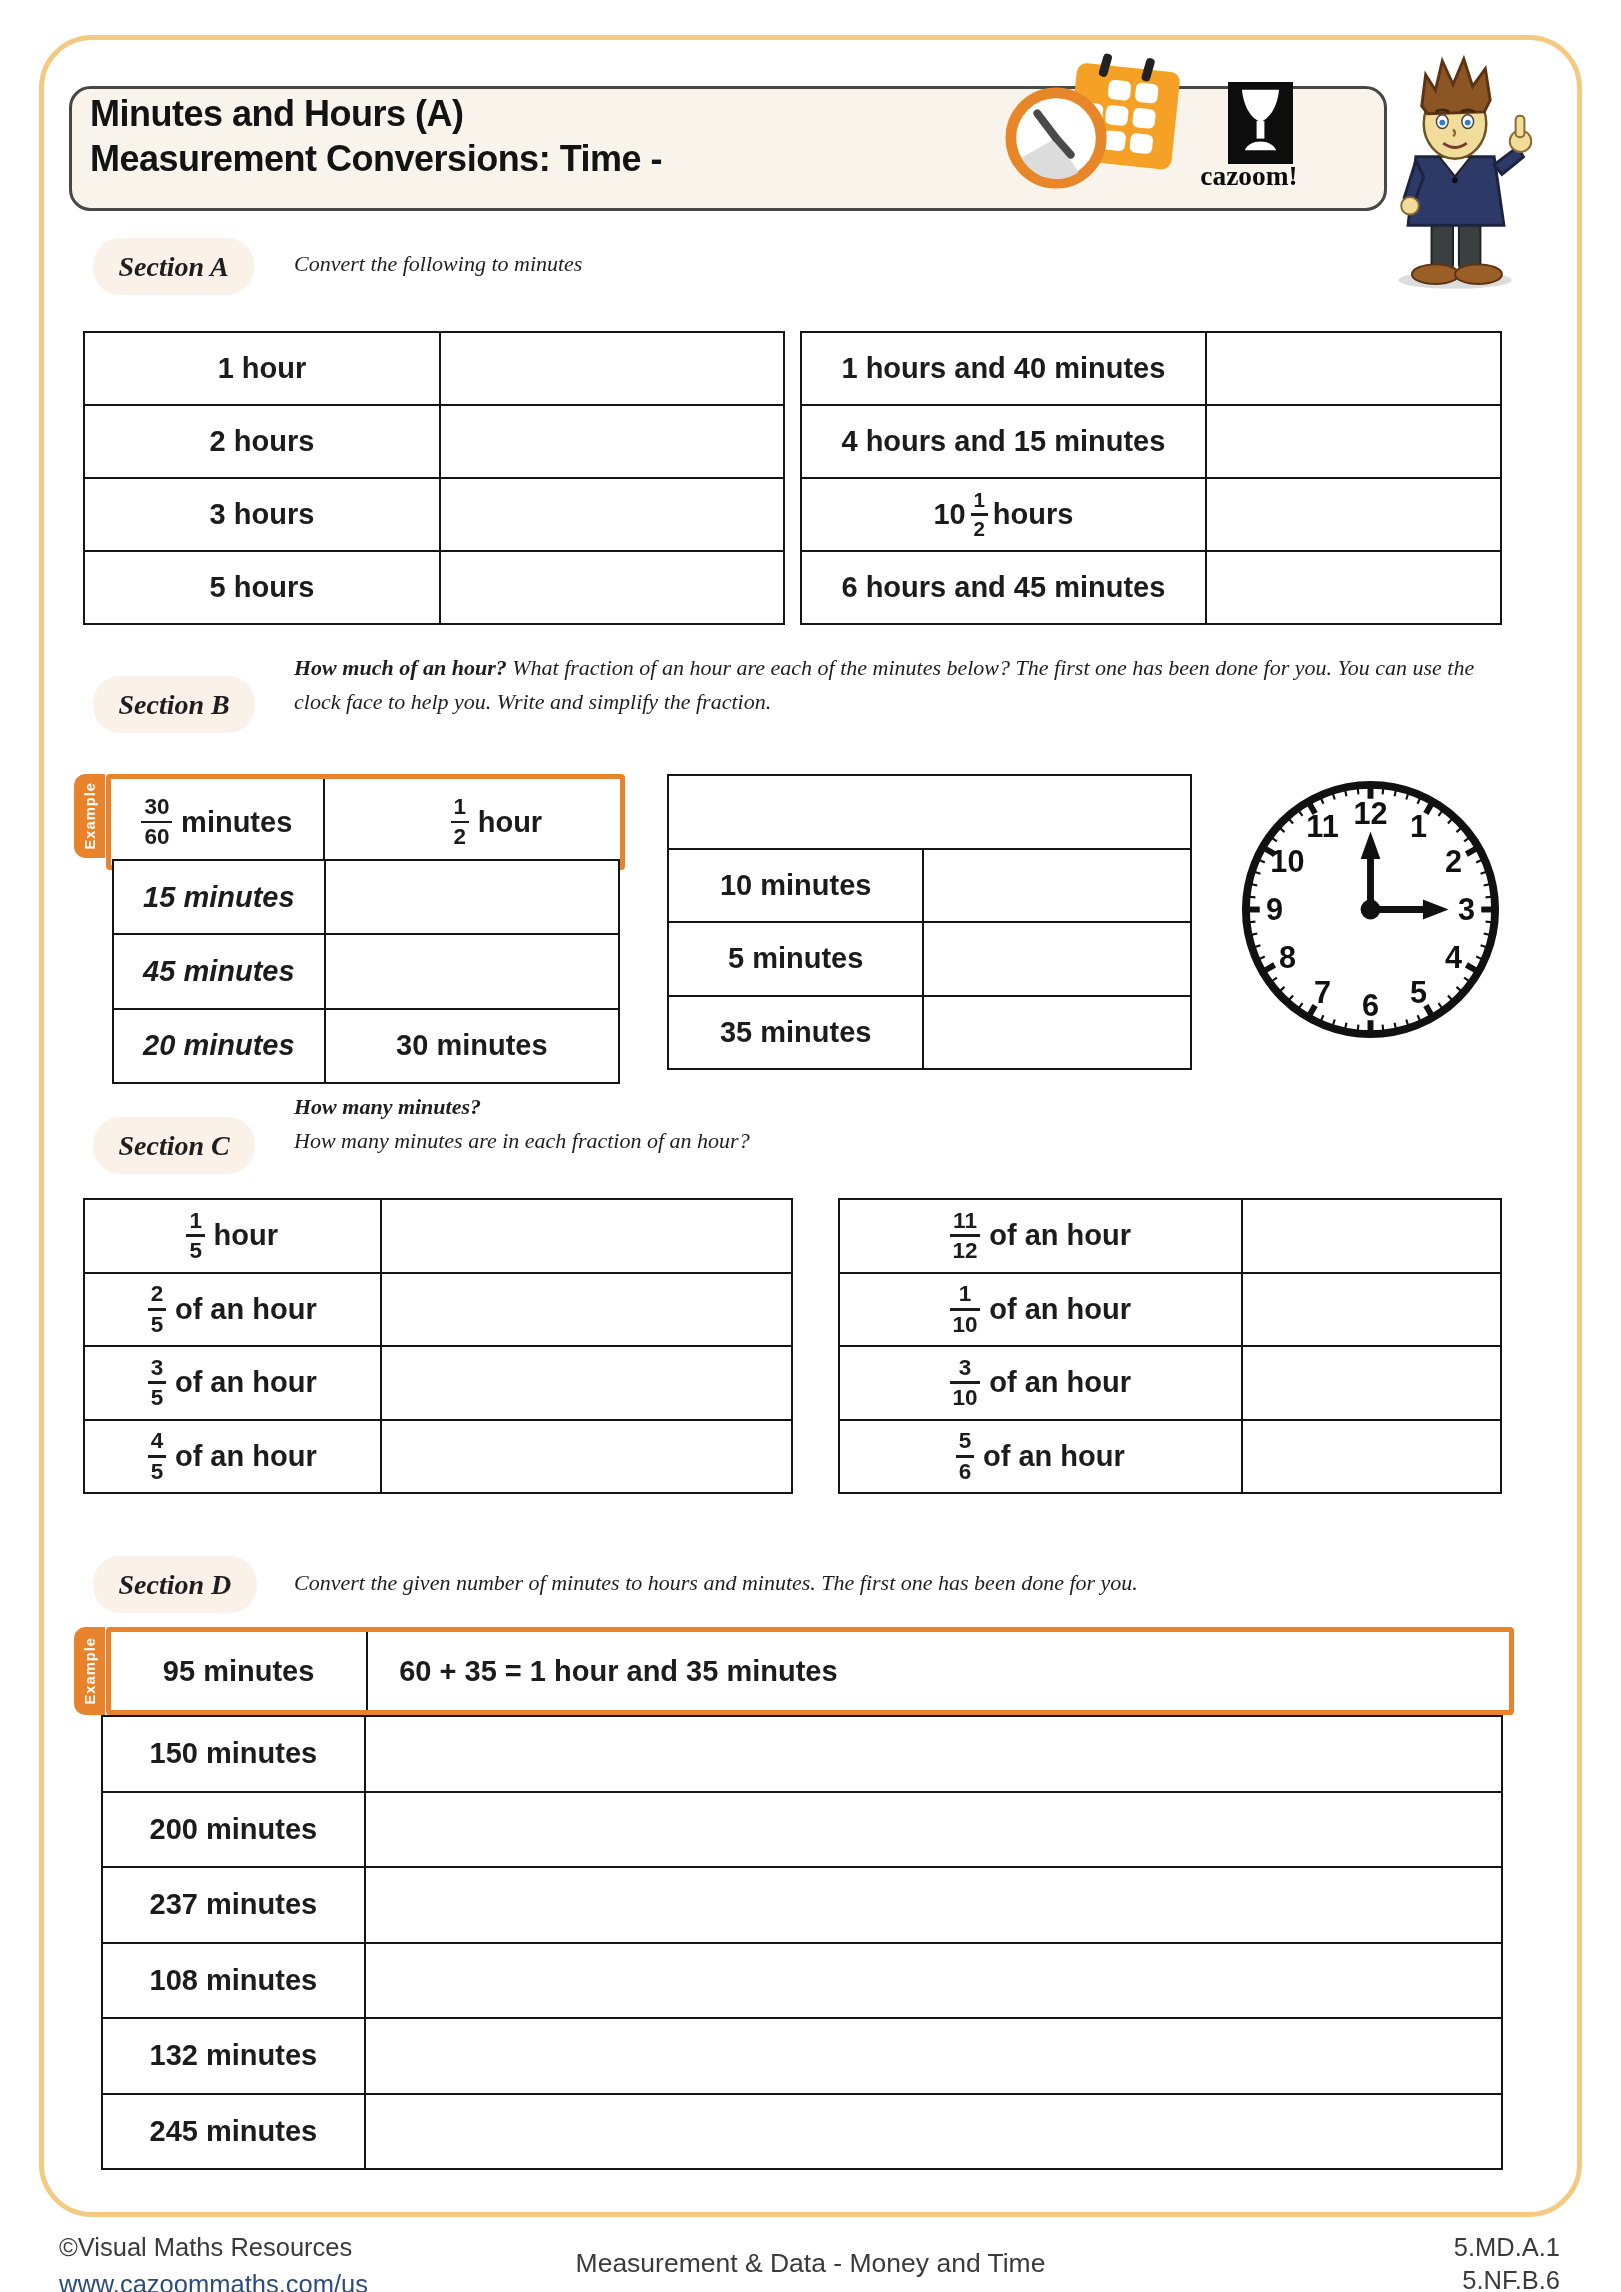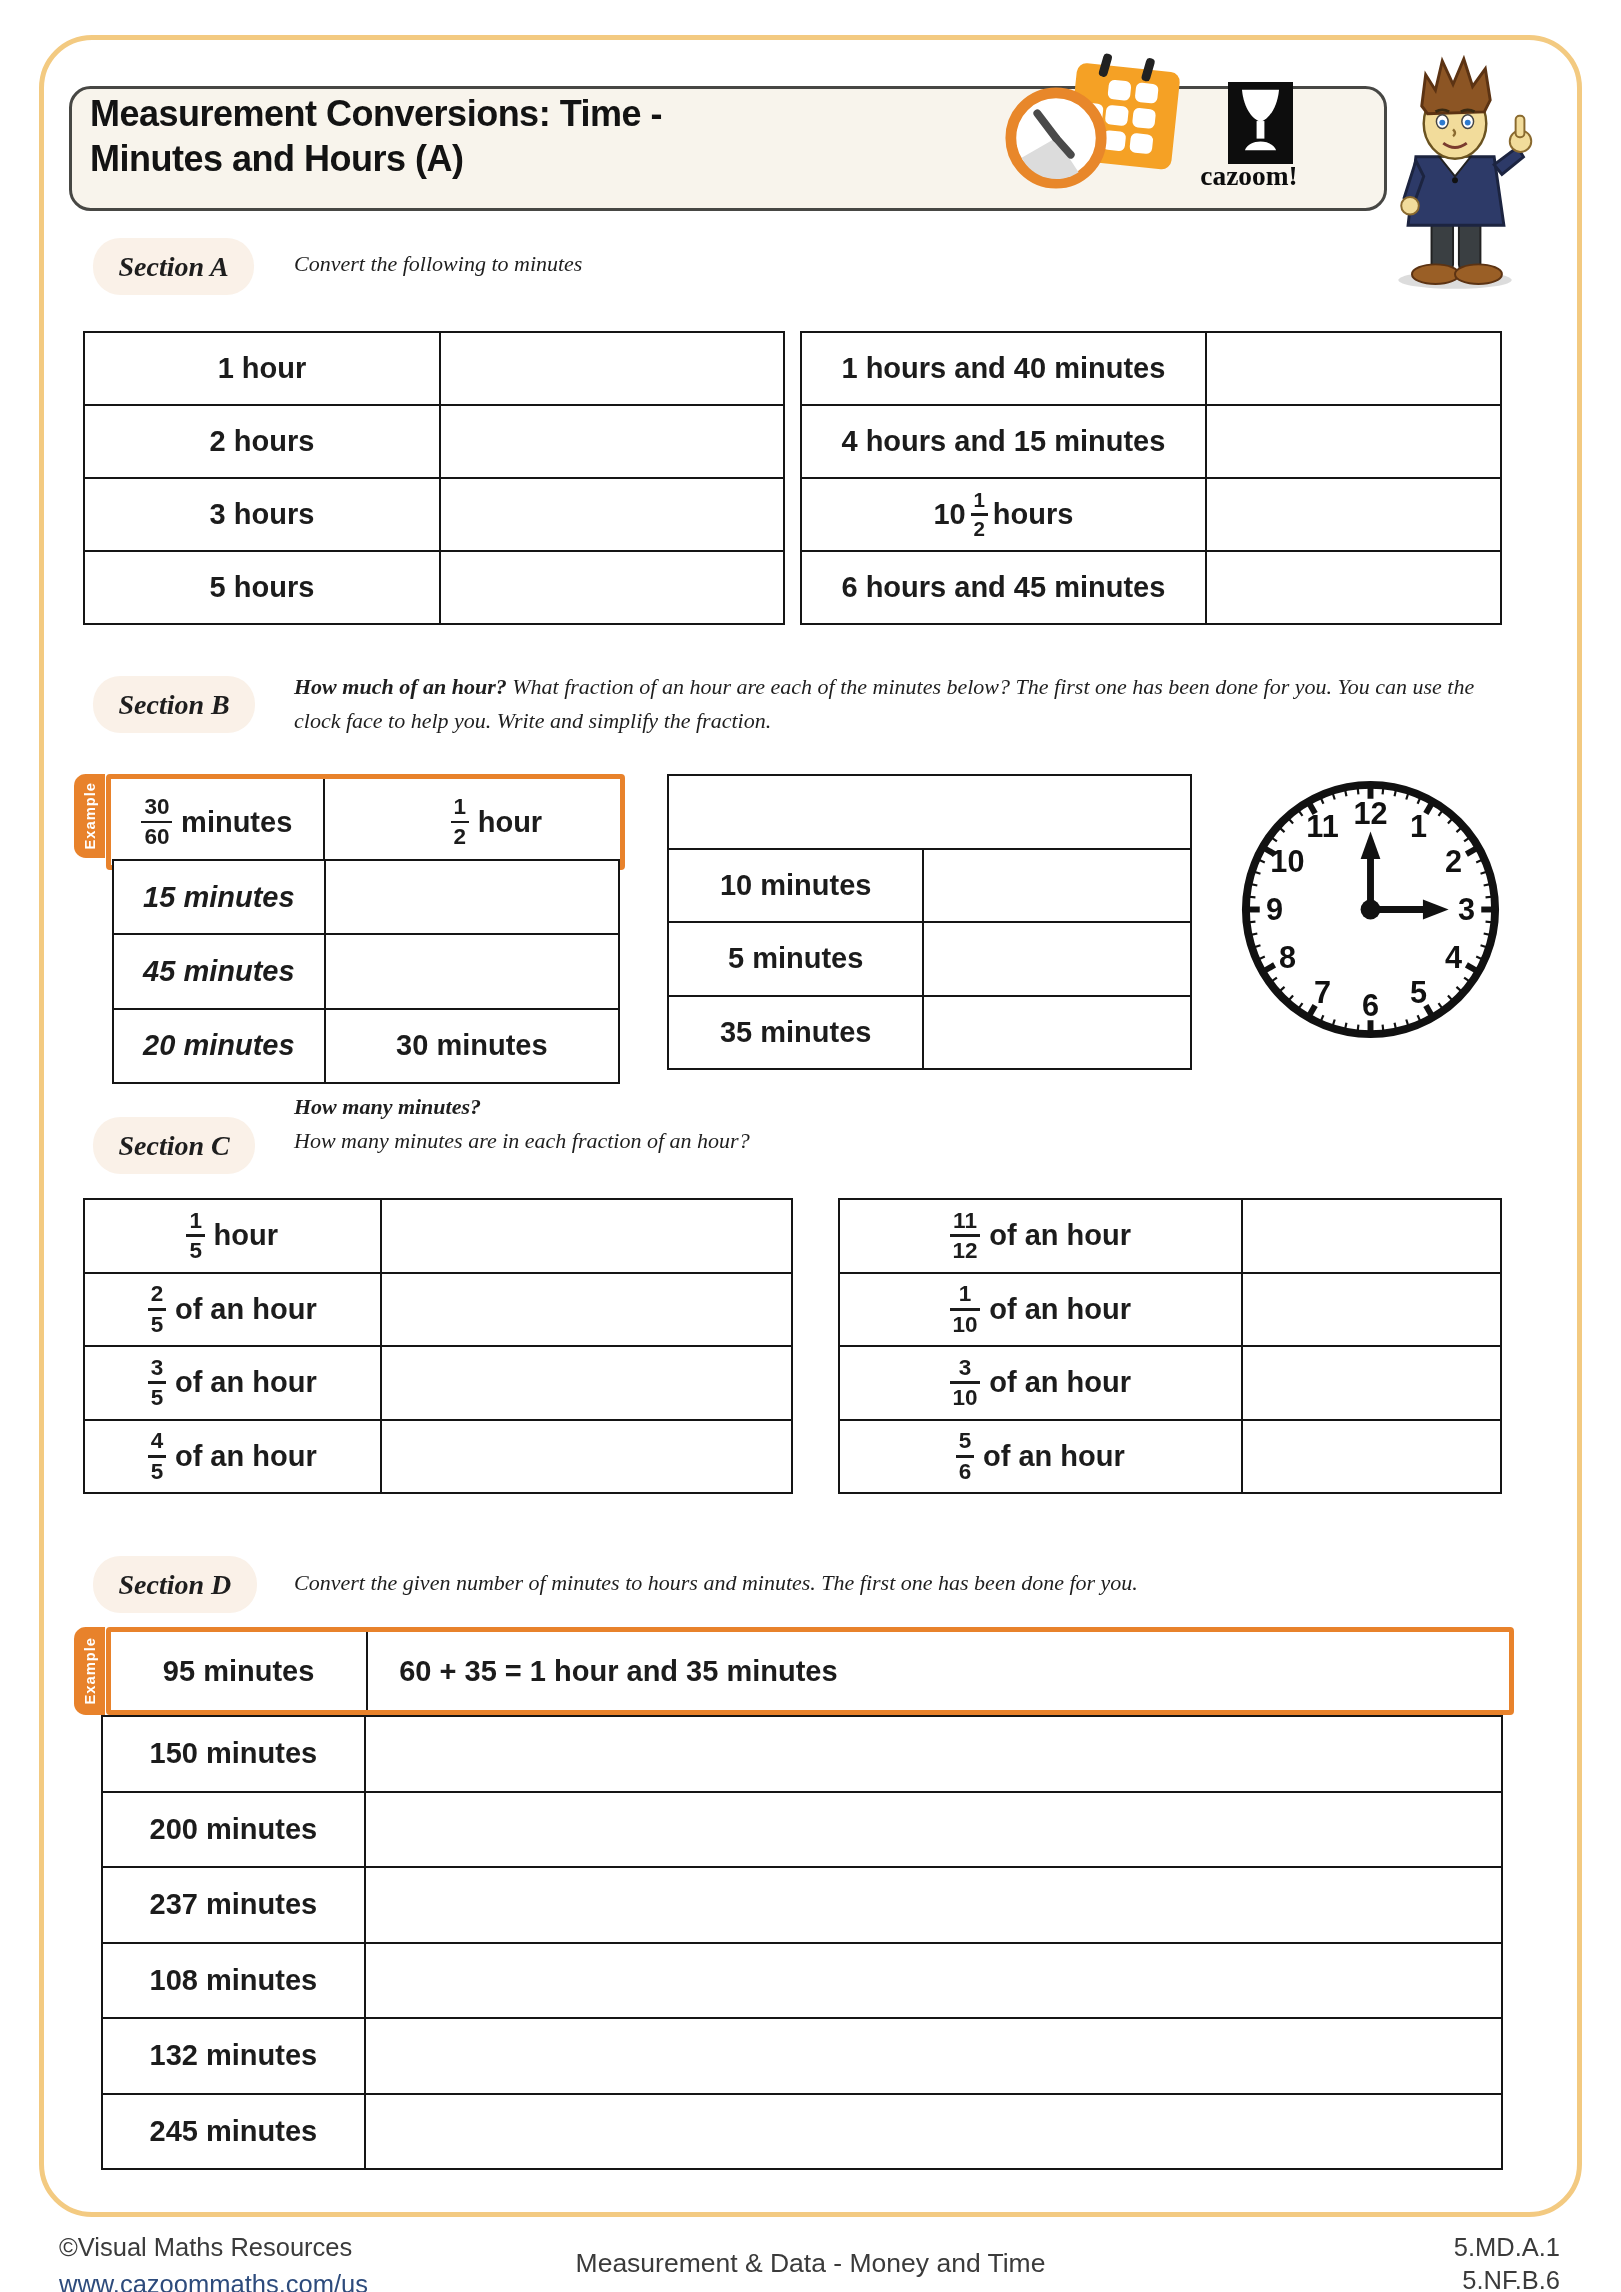--- a/index.html
+++ b/index.html
@@ -83,22 +83,22 @@
   .abs{position:absolute;}
 </style>
 </head>
 <body>
 
 <div class="sheet">
   <div class="page-border"></div>
 
   <div class="header-box"></div>
   <div class="title">
+    <div>Minutes and Hours (A)</div>
     <div>Measurement Conversions: Time -</div>
-    <div>Minutes and Hours (A)</div>
   </div>
 
   <div class="abs" style="left:1059px;top:55px;transform:rotate(6deg);">
     <svg width="125" height="116" viewBox="0 0 128 118">
       <rect x="14" y="12" width="106" height="100" rx="10" fill="#F5A125"></rect>
       <rect x="38" y="0" width="9" height="24" rx="4" fill="#222" transform="rotate(10 42 12)"></rect>
       <rect x="82" y="0" width="9" height="24" rx="4" fill="#222" transform="rotate(10 86 12)"></rect>
       <g fill="#fff">
         <rect x="48" y="26" width="23" height="20" rx="6"></rect>
           <rect x="76" y="26" width="23" height="20" rx="6"></rect>
@@ -201,21 +201,21 @@
       </div>
         <div class="ans"></div>
     </div>
     <div class="row">
         <div class="lbl">6 hours and 45 minutes</div>
         <div class="ans"></div>
       </div>
   </div>
 
   <div class="pill" style="left:93px;top:676px;">Section B</div>
-  <div class="inst" style="left:294px;top:651px;width:1191px;margin-top:19px;">
+  <div class="inst" style="left:294px;top:651px;width:1191px;">
     <span class="lead">How much of an hour?</span><span> What fraction of an hour are each of the minutes below? The first one has been done for you. You can use the clock face to help you. Write and simplify the fraction.</span>
   </div>
 
   <div class="ex-tab" style="left:74px;top:774px;width:31px;height:84px;">
     <span>Example</span>
   </div>
   <div class="ex-wrap" style="left:106px;top:774px;width:519px;height:96px;gap:48px;">
     <div class="lbl" style="width:42%;">
       <span class="fr">
           <span class="n">30</span>

